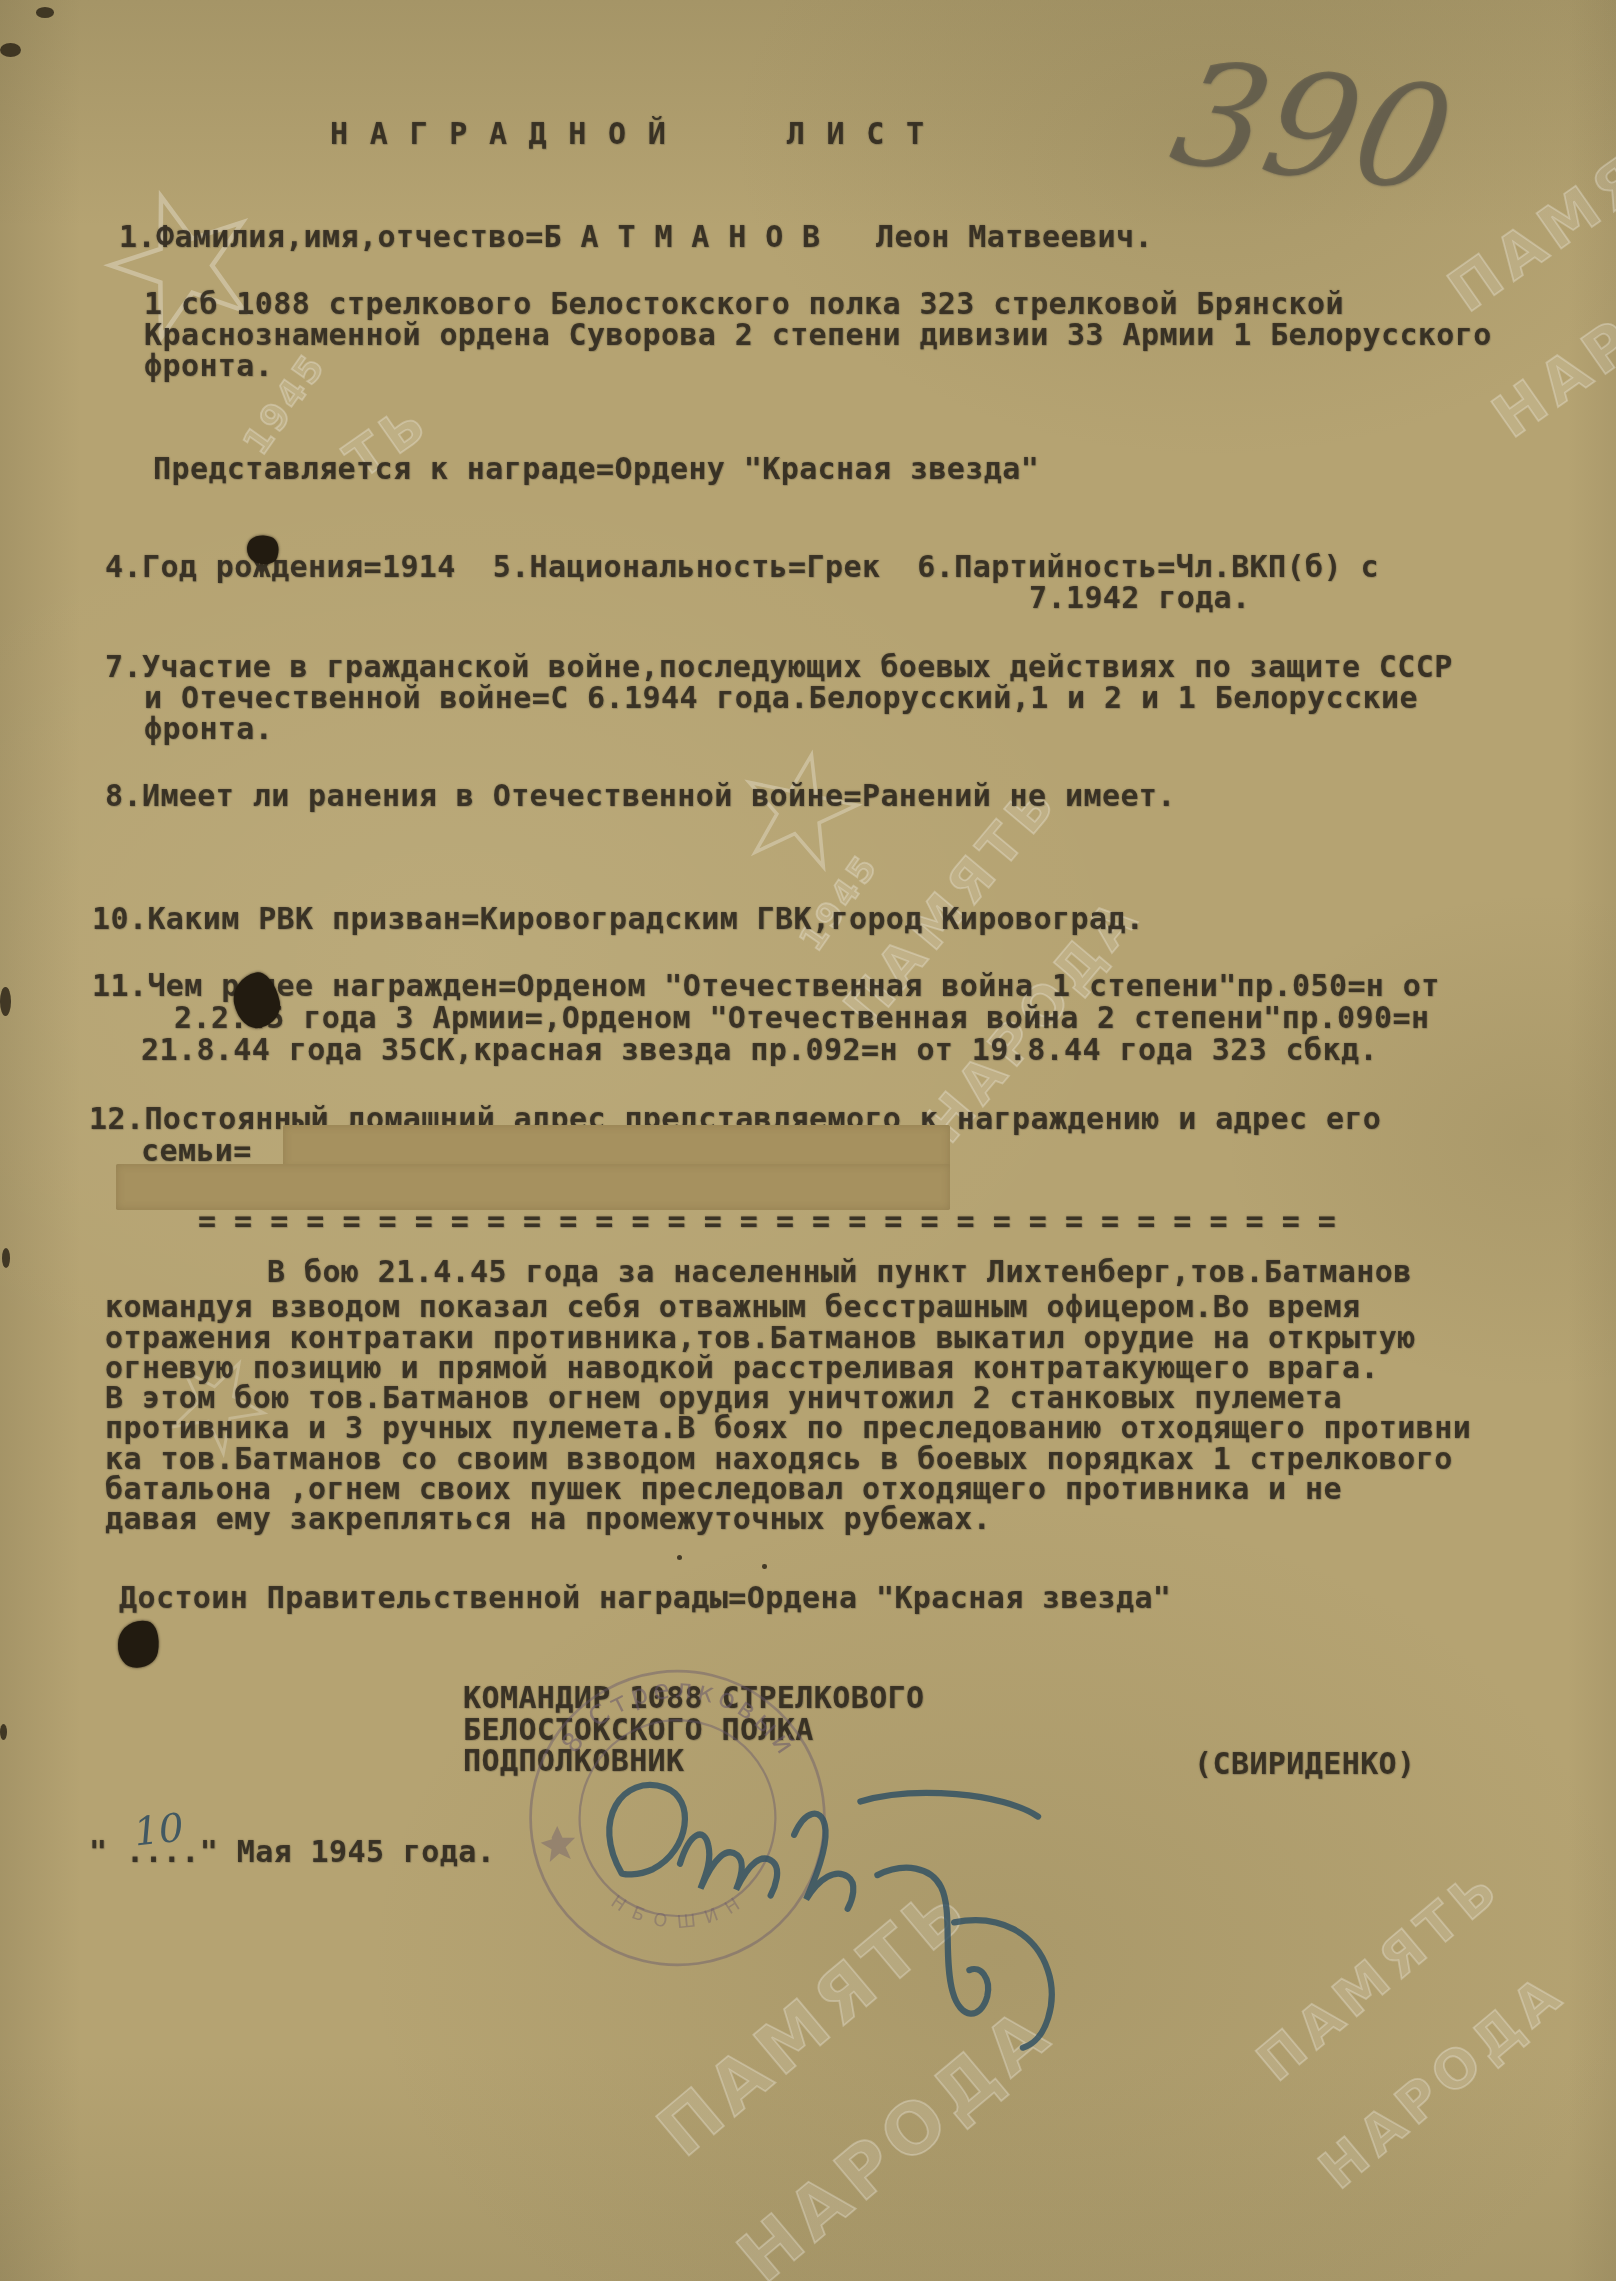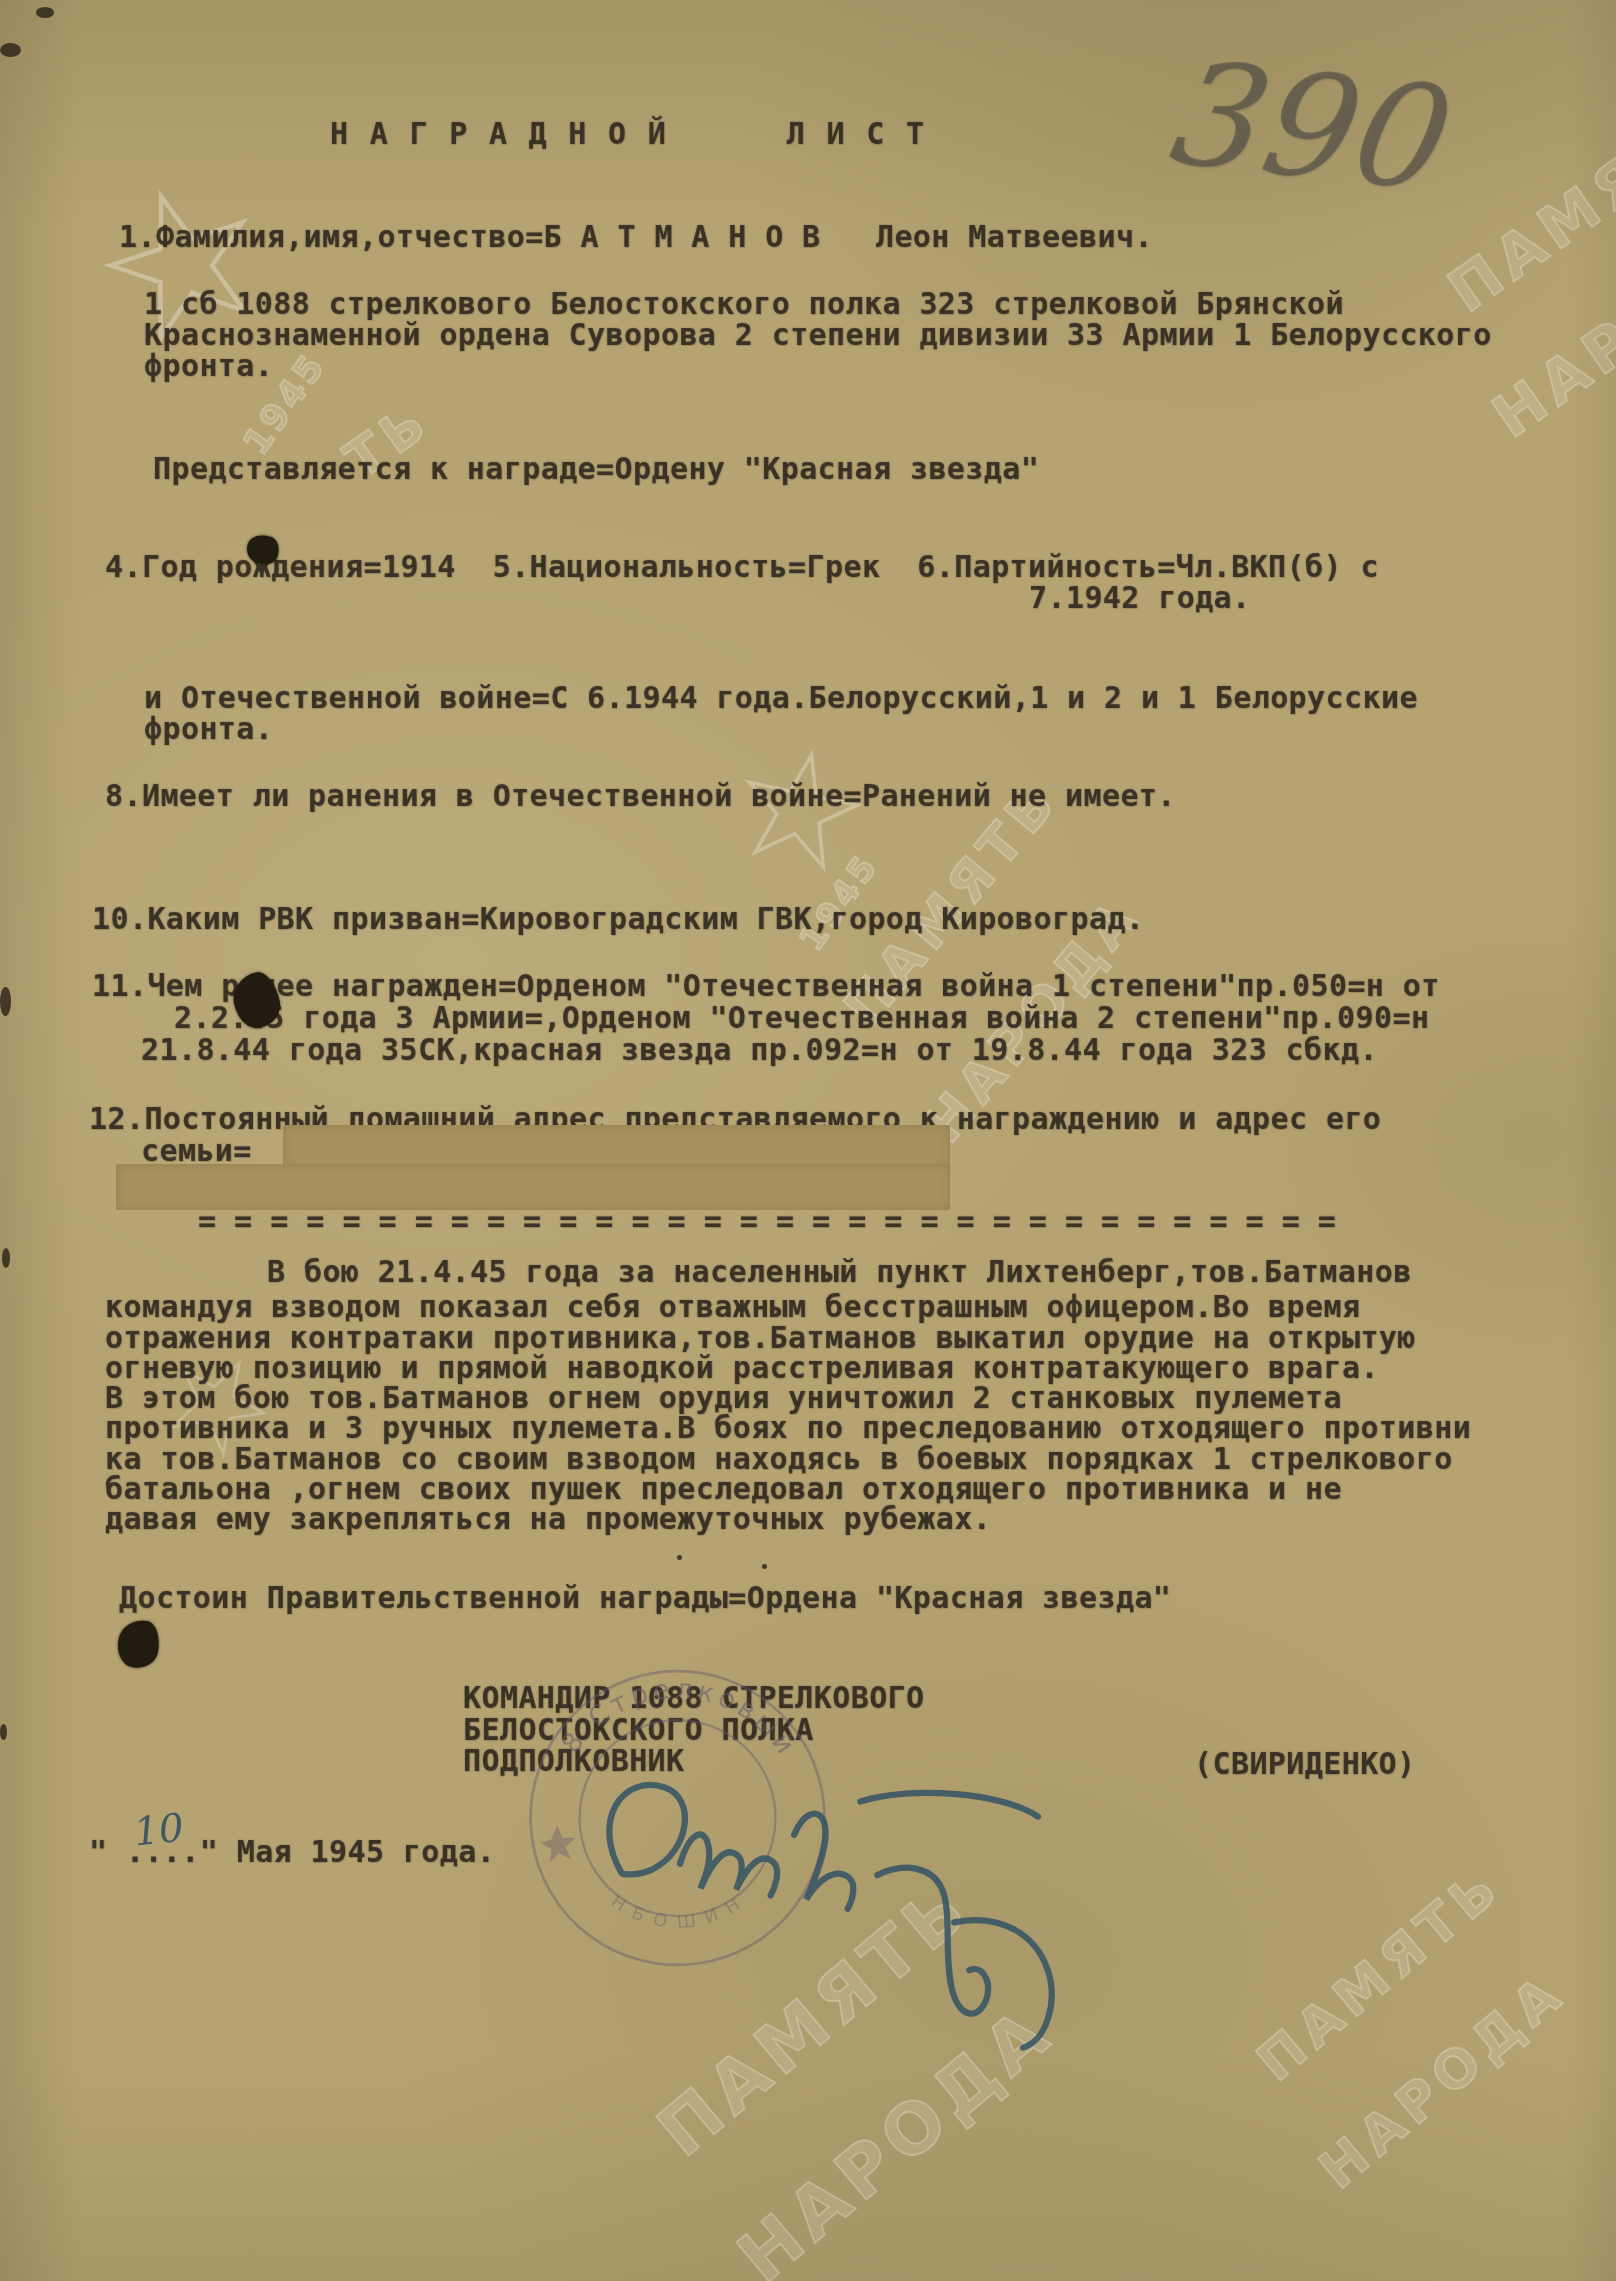--- a/index.html
+++ b/index.html
@@ -76,20 +76,21 @@
   <div class="t" style="left:119px;top:221px">1.Фамилия,имя,отчество=Б А Т М А Н О В   Леон Матвеевич.</div>
   <div class="t" style="left:144px;top:288px">1 сб 1088 стрелкового Белостокского полка 323 стрелковой Брянской</div>
   <div class="t" style="left:144px;top:319px">Краснознаменной ордена Суворова 2 степени дивизии 33 Армии 1 Белорусского</div>
   <div class="t" style="left:144px;top:350px">фронта.</div>
 
   <div class="t" style="left:153px;top:453px">Представляется к награде=Ордену "Красная звезда"</div>
 
   <div class="t" style="left:105px;top:551px">4.Год рождения=1914  5.Национальность=Грек  6.Партийность=Чл.ВКП(б) с</div>
   <div class="t" style="left:1029px;top:582px">7.1942 года.</div>
 
+  <div class="t" style="left:105px;top:651px">7.Участие в гражданской войне,последующих боевых действиях по защите СССР</div>
   <div class="t" style="left:144px;top:682px">и Отечественной войне=С 6.1944 года.Белорусский,1 и 2 и 1 Белорусские</div>
   <div class="t" style="left:144px;top:713px">фронта.</div>
 
   <div class="t" style="left:105px;top:780px">8.Имеет ли ранения в Отечественной войне=Ранений не имеет.</div>
   <div class="t" style="left:92px;top:903px">10.Каким РВК призван=Кировоградским ГВК,город Кировоград.</div>
 
   <div class="t" style="left:92px;top:970px">11.Чем ранее награжден=Орденом "Отечественная война 1 степени"пр.050=н от</div>
   <div class="t" style="left:174px;top:1002px">2.2.45 года 3 Армии=,Орденом "Отечественная война 2 степени"пр.090=н</div>
   <div class="t" style="left:141px;top:1034px">21.8.44 года 35СК,красная звезда пр.092=н от 19.8.44 года 323 сбкд.</div>
 

